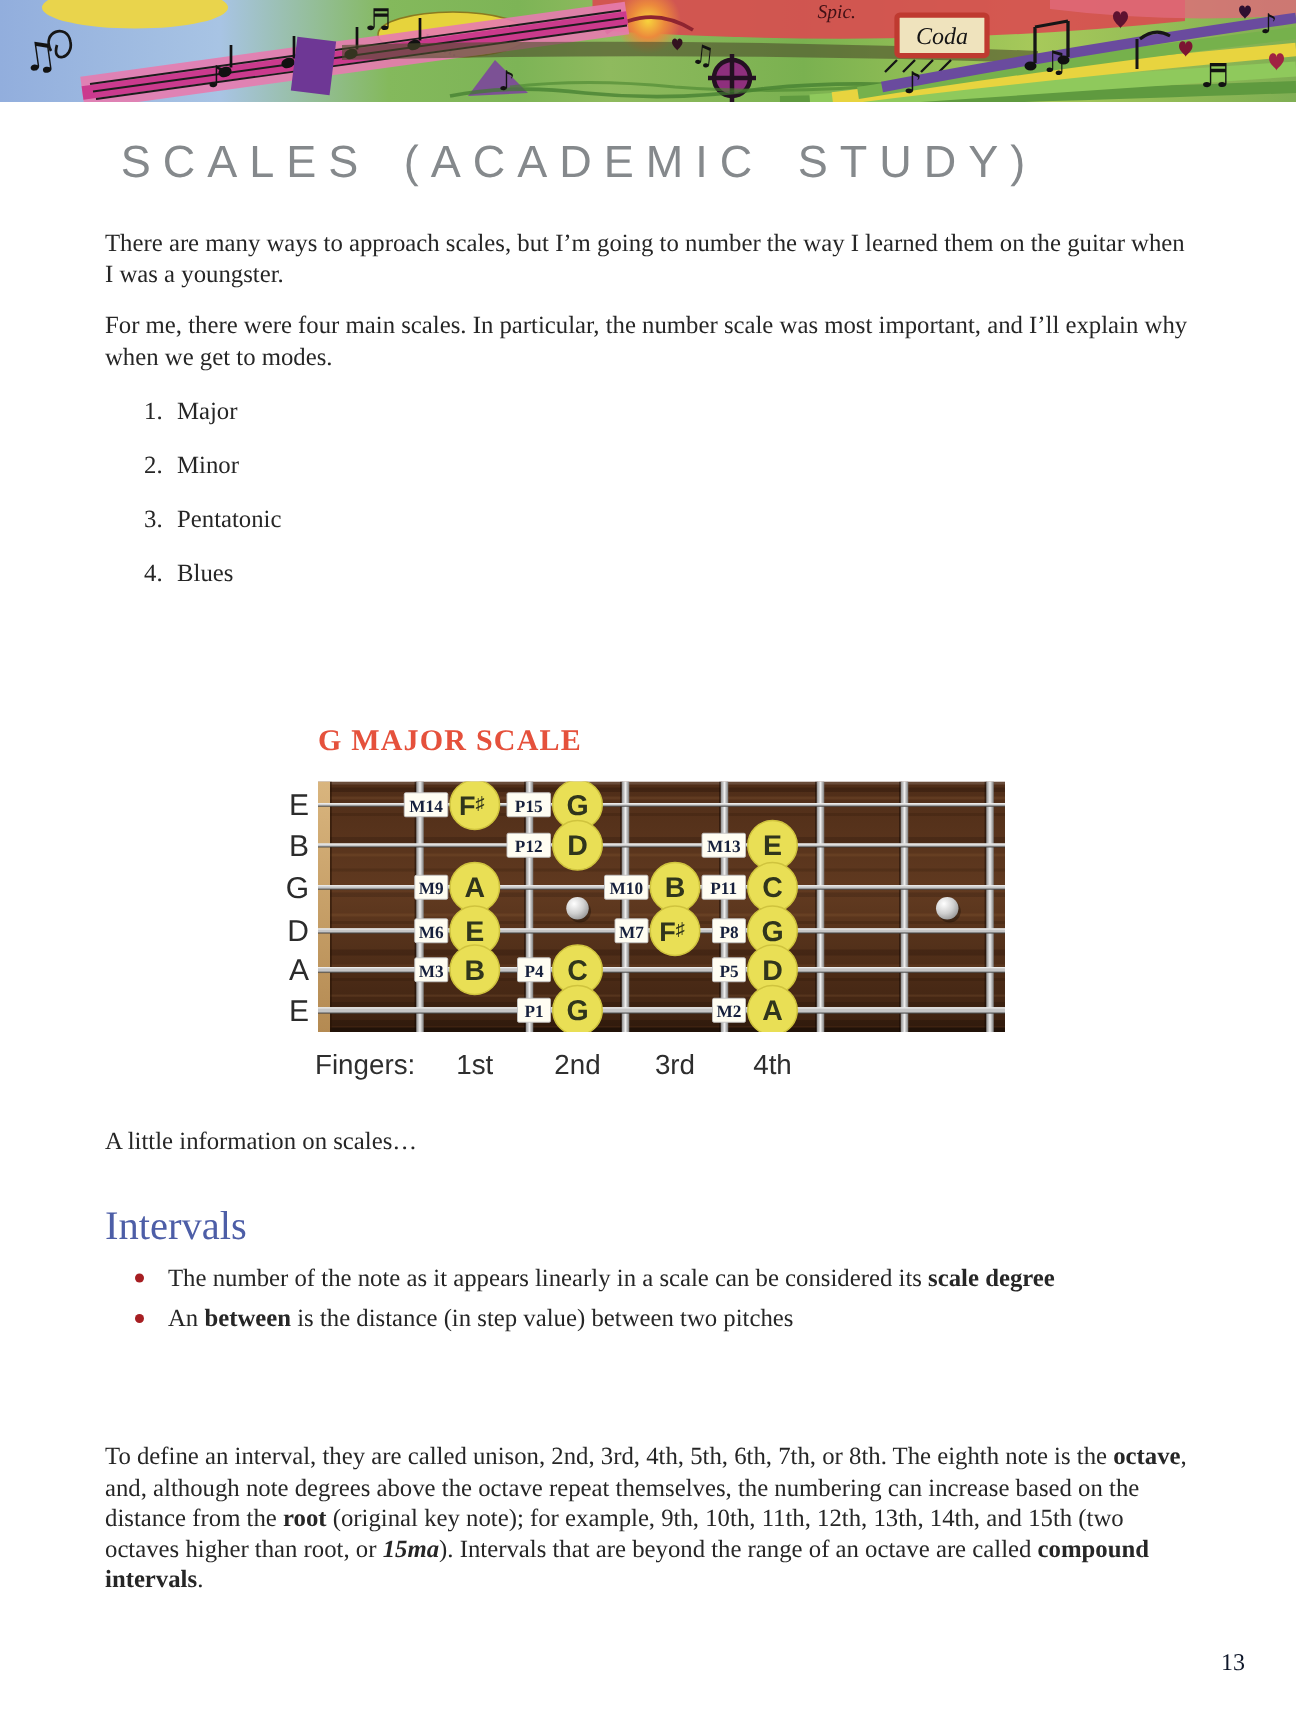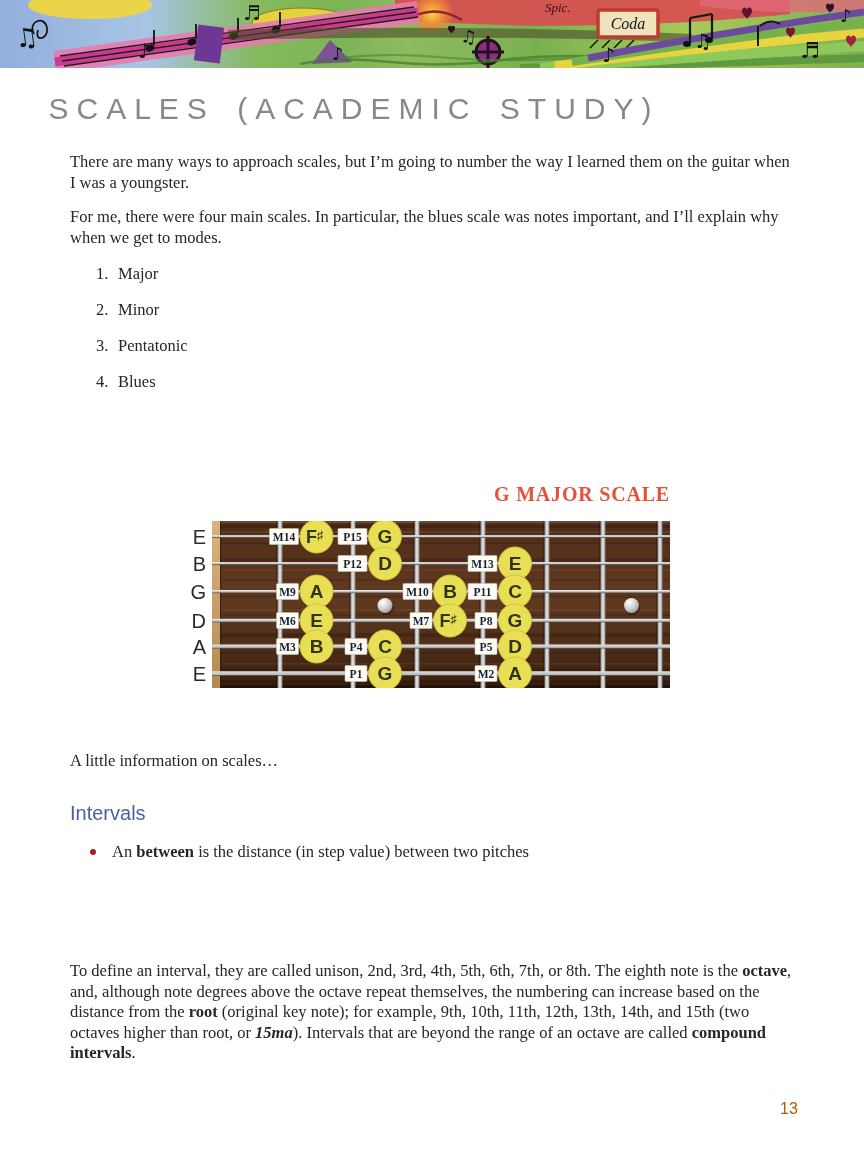--- a/index.html
+++ b/index.html
@@ -1,45 +1,45 @@
 <!DOCTYPE html>
 <html><head>
 <meta charset="utf-8">
 <style>
   html,body{margin:0;padding:0;background:#e8e8e8;}
   .page{position:relative;width:864px;height:1152px;background:#ffffff;overflow:hidden;
         font-family:"Liberation Serif",serif;color:#262626;margin:0 auto;}
   .banner{position:absolute;top:0;left:0;display:block;}
-  .title{position:absolute;top:92px;left:12px;width:684px;text-align:center;
+  .title{position:absolute;top:92px;left:0;width:684px;text-align:center;
          font-family:"Liberation Sans",sans-serif;font-weight:normal;font-size:30px;
-         color:#85898c;letter-spacing:8px;word-spacing:6px;white-space:nowrap;}
+         color:#85898c;letter-spacing:8px;word-spacing:6px;white-space:nowrap;padding-left:44px;}
   .body{position:absolute;left:70px;width:726px;font-size:16.5px;line-height:20.5px;}
   .p1{top:152px;}
   .p2{top:207px;}
   .scale-list{position:absolute;left:96px;top:264px;font-size:16.5px;line-height:20.5px;}
   .list-item{margin-bottom:15.5px;}
   .list-item .num{display:inline-block;width:22px;}
   .list-item .lbl{}
   .modal{top:431px;}
-  .diagram-title{position:absolute;top:483px;left:212px;width:458px;text-align:right;
+  .diagram-title{position:absolute;top:483px;left:212px;width:458px;text-align:left;
          font-size:20px;font-weight:bold;letter-spacing:0.8px;color:#e5513c;}
   .fretboard{position:absolute;left:185px;top:521px;}
   .fingers-row{position:absolute;left:185px;top:699px;width:520px;height:24px;
          font-family:"Liberation Sans",sans-serif;font-size:18.5px;color:#2e2e2e;}
   .fingers-row .flabel{position:absolute;left:25px;top:0;}
   .fingers-row .fpos{position:absolute;top:0;width:60px;text-align:center;}
   .info{top:751px;}
   .section-heading{position:absolute;left:70px;top:802px;
-         font-family:Liberation Sans, sans-serif;font-size:20px;color:#4d5ea7;text-align:right;}
+         font-family:Liberation Serif, serif;font-size:27px;color:#4d5ea7;text-align:right;}
   .bullets{position:absolute;left:90px;top:842px;width:700px;font-size:16.5px;line-height:20.5px;}
   .bullet-item{margin-bottom:6.5px;position:relative;padding-left:22px;}
   .bullet-dot{position:absolute;left:0;top:7px;width:6px;height:6px;border-radius:50%;background:#a61e22;}
   .final{top:961px;width:728px;}
-  .page-number{position:absolute;left:780px;top:1100px;width:50px;text-align:left;
-         font-family:Liberation Sans, sans-serif;font-size:16px;color:#a16207;}
+  .page-number{position:absolute;left:780px;top:1100px;width:50px;text-align:right;
+         font-family:Liberation Serif, serif;font-size:16px;color:#0f172a;}
   .b{font-weight:bold;} .i{font-style:italic;}
 </style>
 </head>
 <body>
 
 <div class="page">
 
   <svg class="banner" width="864" height="68" viewBox="0 0 864 68">
     <defs>
       <linearGradient id="bg" x1="0" y1="0" x2="1" y2="0">
@@ -136,21 +136,21 @@
       <path d="M690,18 L690,42 M712,14 L712,38 M690,18 L712,14" stroke-width="2.2"></path>
       <ellipse cx="687" cy="44" rx="4" ry="3" fill="#111" stroke="none"></ellipse>
       <ellipse cx="709" cy="40" rx="4" ry="3" fill="#111" stroke="none"></ellipse>
       <path d="M760,26 q10,-8 20,-2 M758,26 L758,46" stroke-width="2"></path>
     </g>
   </svg>
 
   <div class="title">SCALES (ACADEMIC STUDY)</div>
 
   <div class="body p1">There are many ways to approach scales, but I’m going to number the way I learned them on the guitar when I was a youngster.</div>
-  <div class="body p2">For me, there were four main scales. In particular, the blues scale was notes important, and I’ll explain why when we get to modes.</div>
+  <div class="body p2">For me, there were four main scales. In particular, the number scale was most important, and I’ll explain why when we get to modes.</div>
 
   <div class="scale-list" id="scale-list">
       <div class="list-item"><span class="num">1.</span><span class="lbl">Major</span></div>
       <div class="list-item"><span class="num">2.</span><span class="lbl">Minor</span></div>
       <div class="list-item"><span class="num">3.</span><span class="lbl">Pentatonic</span></div>
       <div class="list-item"><span class="num">4.</span><span class="lbl">Blues</span></div>
     </div>
 
 
   <div class="diagram-title">G MAJOR SCALE</div>
@@ -366,25 +366,33 @@
       <g>
         <rect x="290" y="144.5" width="22" height="16" rx="1" fill="#fffdf2" stroke="#c2c2c2" stroke-width="0.6"></rect>
         <text x="301" y="157" text-anchor="middle" font-family="Liberation Serif,serif" font-weight="bold" font-size="11.5" fill="#16203c">M2</text>
       </g>
       <g>
         <circle cx="330" cy="152.5" r="16.5" fill="#e9df55" stroke="#cfc33e" stroke-width="1"></circle>
         <text x="330" y="159" text-anchor="middle" font-family="Liberation Sans,sans-serif" font-weight="bold" font-size="19" fill="#30351c">A</text>
       </g>
     </svg>
 
+  <div id="fingers-row" class="fingers-row">
+      <span class="flabel">Fingers:</span>
+      <span class="fpos" style="left: 101.5px;">1st</span>
+      <span class="fpos" style="left: 170px;">2nd</span>
+      <span class="fpos" style="left: 235px;">3rd</span>
+      <span class="fpos" style="left: 300px;">4th</span>
+    </div>
 
   <div class="body info">A little information on scales…</div>
 
   <div class="section-heading">Intervals</div>
 
   <div id="bullets" class="bullets">
+      <div class="bullet-item"><span class="bullet-dot"></span><span>The number of the note as it appears linearly in a scale can be considered its </span><span class="b">scale degree</span></div>
       <div class="bullet-item"><span class="bullet-dot"></span><span>An </span><span class="b">between</span><span> is the distance (in step value) between two pitches</span></div>
     </div>
 
   <div class="body final"><span>To define an interval, they are called unison, 2nd, 3rd, 4th, 5th, 6th, 7th, or 8th. The eighth note is the </span><span class="b">octave</span><span>, and, although note degrees above the octave repeat themselves, the numbering can increase based on the distance from the </span><span class="b">root</span><span> (original key note); for example, 9th, 10th, 11th, 12th, 13th, 14th, and 15th (two octaves higher than root, or </span><span class="b i">15ma</span><span>). Intervals that are beyond the range of an octave are called </span><span class="b">compound intervals</span><span>.</span></div>
 
   <div class="page-number">13</div>
 </div>
 
 </body></html>

